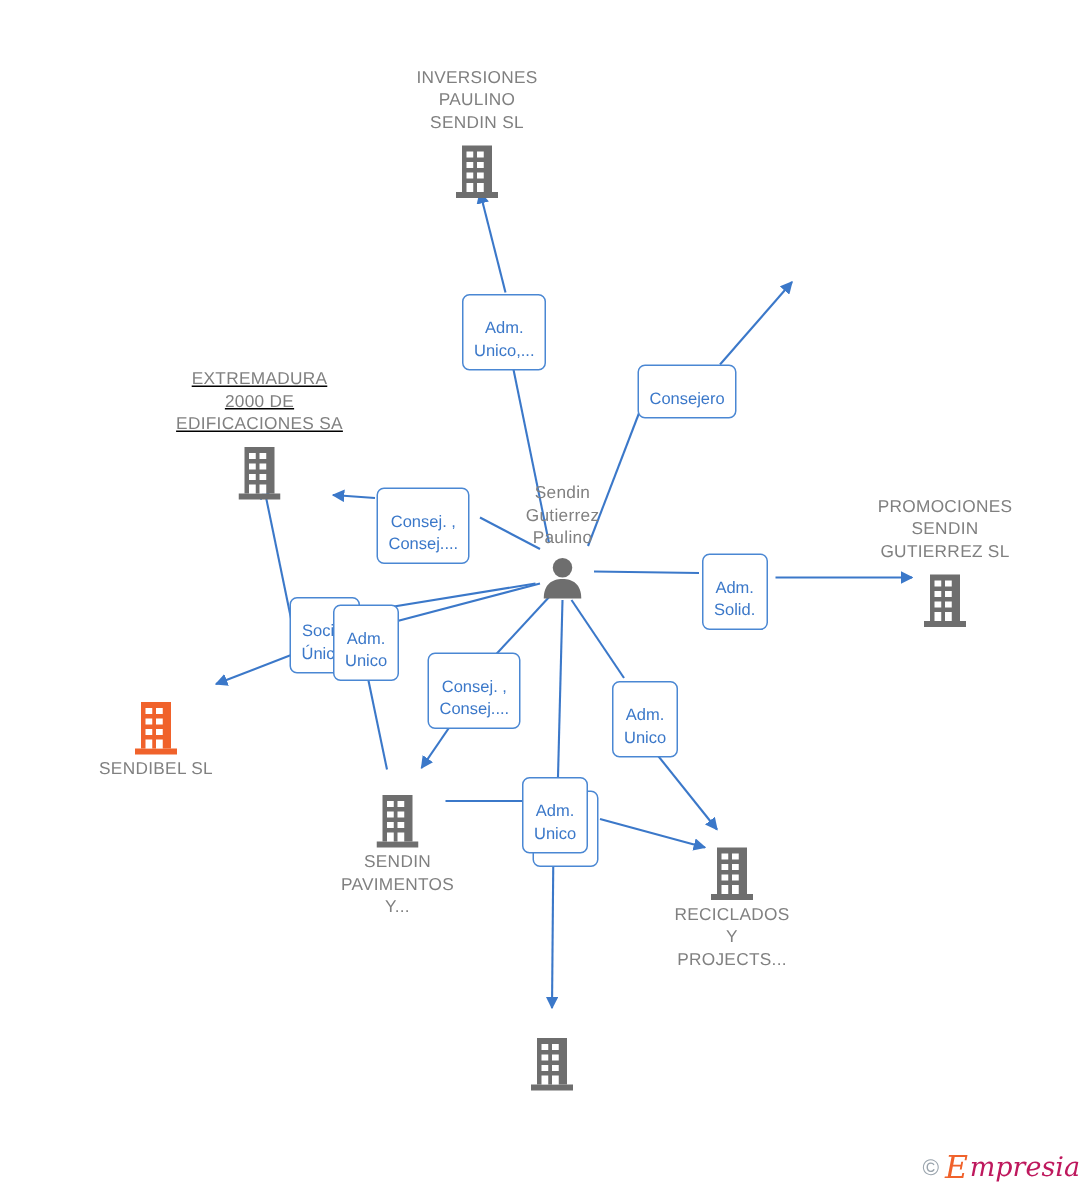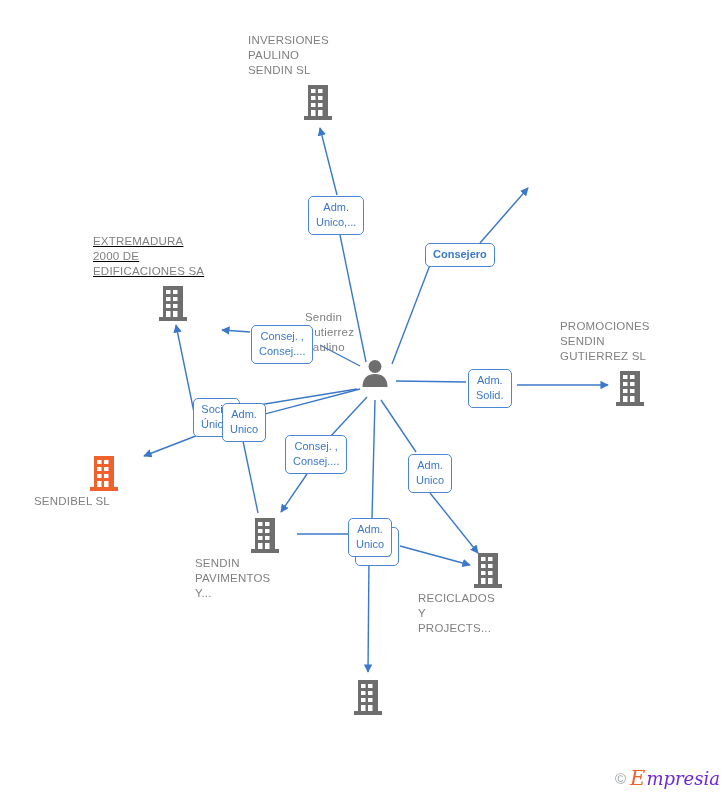--- a/index.html
+++ b/index.html
@@ -21,20 +21,22 @@
     position: absolute;
     left: 0;
     top: 0;
     width: 728px;
     height: 795px;
   }
   .node {
     position: absolute;
     width: 140px;
     margin-left: -70px;
+    text-align: center;
+    margin-top: 12px;
   }
   .node-label {
     font-size: 11.5px;
     line-height: 15px;
     color: #808080;
     letter-spacing: 0.2px;
     white-space: pre-line;
   }
   .node-label.below {
     margin-top: 1px;
@@ -45,21 +47,21 @@
   }
   .edge-label {
     position: absolute;
     border: 1px solid #4a87d3;
     background: #ffffff;
     border-radius: 5px;
     color: #3b78c9;
     font-size: 11px;
     line-height: 15px;
     text-align: center;
-    padding: 3px 7px 4px 7px;
+    padding: 15px 7px 4px 7px;
     white-space: pre-line;
     box-sizing: border-box;
   }
   .watermark {
     position: absolute;
     right: 8px;
     bottom: 6px;
     display: flex;
     align-items: center;
     gap: 4px;
@@ -69,21 +71,21 @@
     font-size: 15px;
   }
   .wm-e {
     color: #f0622b;
     font-family: "DejaVu Serif", serif;
     font-style: italic;
     font-size: 21px;
     line-height: 21px;
   }
   .wm-rest {
-    color: #6d28d9;
+    color: #be185d;
     font-family: "DejaVu Serif", serif;
     font-style: italic;
     font-size: 18px;
     line-height: 20px;
     margin-left: -3px;
   }
 </style>
 </head>
 <body>
 
@@ -273,21 +275,21 @@
 Paulino</div>
     <svg class="node-icon" width="30" height="30" viewBox="0 0 30 30" style="margin-top:3px;">
       <circle cx="15" cy="8.5" r="6.5" fill="#6e6e6e"></circle>
       <path d="M 2.5 29 C 2.5 19.5 8 16 15 16 C 22 16 27.5 19.5 27.5 29 Z" fill="#6e6e6e"></path>
     </svg>
   </div>
 
   <div class="edge-label" style="left:308px; top:196px;">Adm.
 Unico,...</div>
 
-  <div class="edge-label" style="left:425px; top:243px;font-weight:bold;">Consejero</div>
+  <div class="edge-label" style="left:425px; top:243px;">Consejero</div>
 
   <div class="edge-label" style="left:251px; top:325px;">Consej. ,
 Consej....</div>
 
   <div class="edge-label" style="left:468px; top:369px;">Adm.
 Solid.</div>
 
   <div class="edge-label" style="left:193px; top:398px; z-index:2;">Soci...
 Únic...</div>
 

